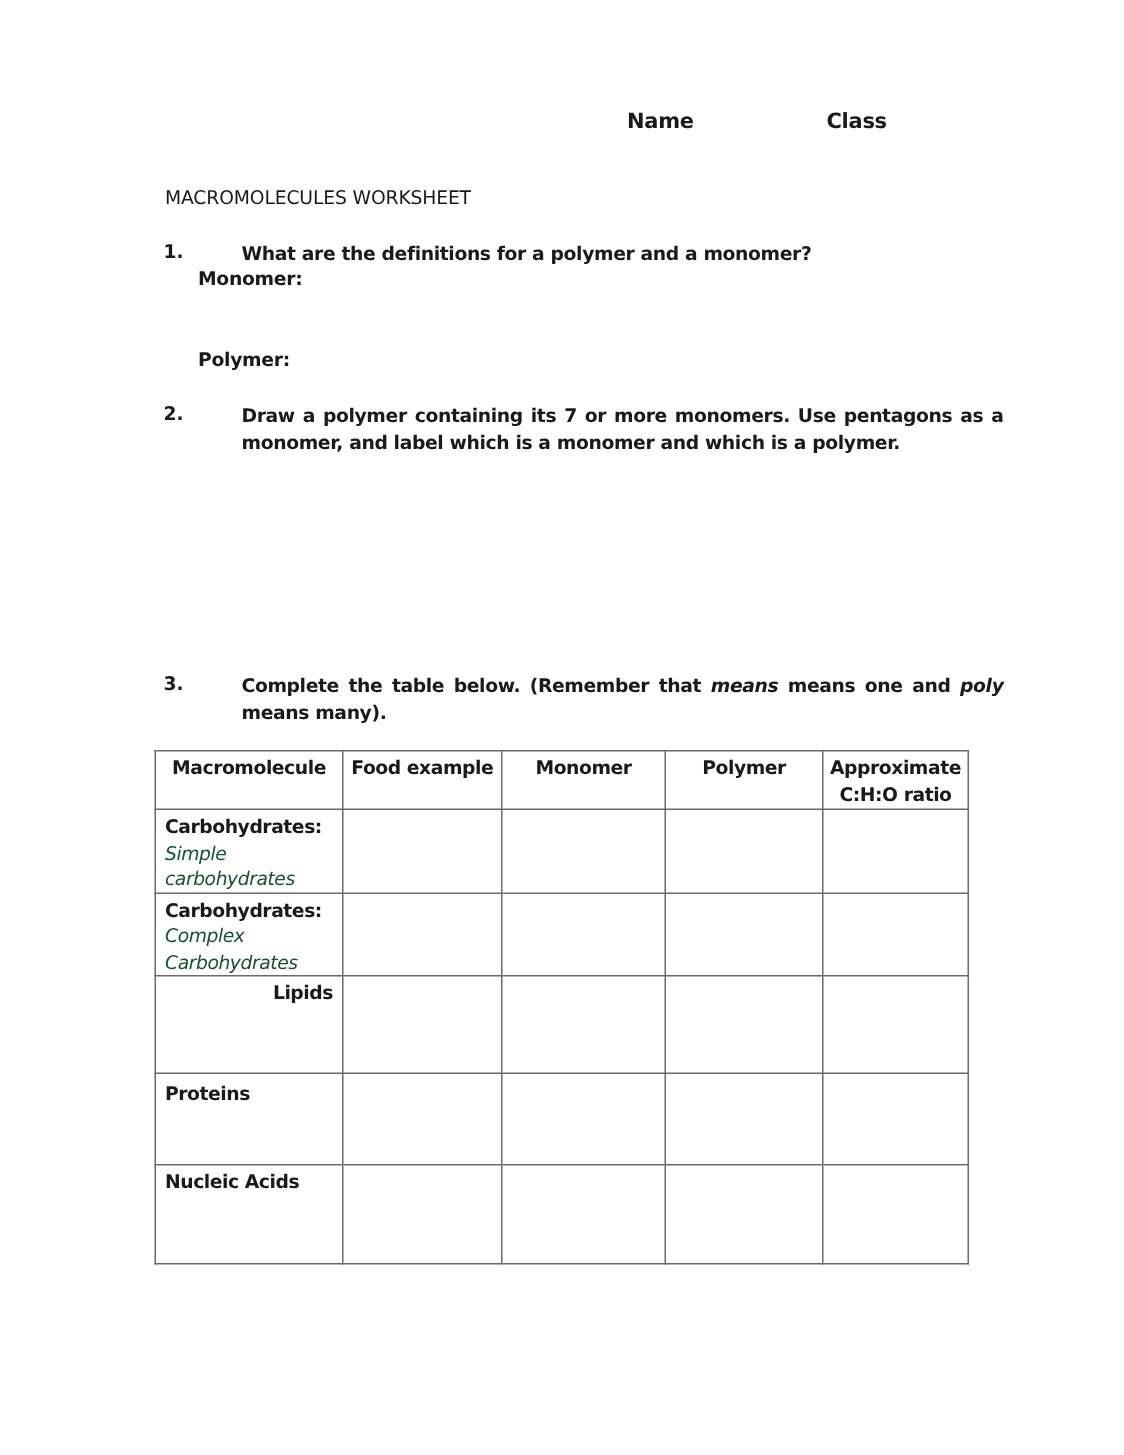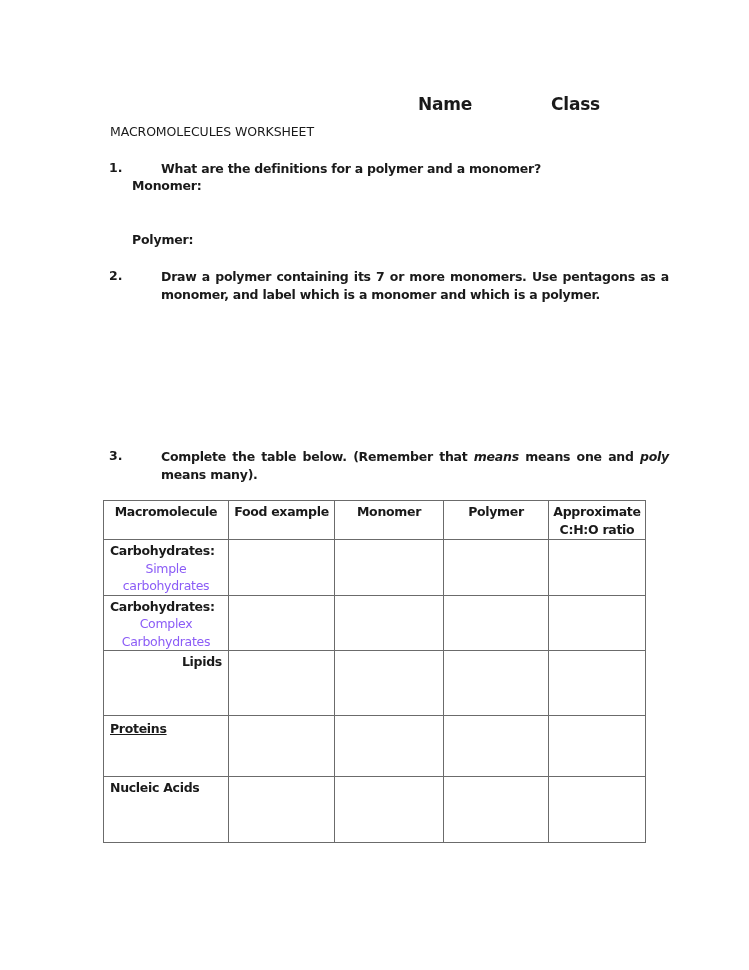--- a/index.html
+++ b/index.html
@@ -11,22 +11,22 @@
       width: 749px;
       height: 970px;
       position: relative;
       overflow: hidden;
       font-family: "DejaVu Sans", sans-serif;
       color: #1a1a1a;
       font-size: 12.5px;
     }
     .abs { position: absolute; }
     .hdr-field {
-      top: 94px;
-      font-size: 17px;
+      top: 73px;
+      font-size: 14px;
       font-weight: bold;
       letter-spacing: -0.2px;
     }
     .title {
       left: 110px;
       top: 124px;
       font-size: 12.5px;
       letter-spacing: -0.1px;
     }
     .qnum {
@@ -72,21 +72,21 @@
       padding-top: 2px;
       letter-spacing: -0.3px;
     }
     table.grid td.rowlabel {
       padding: 2px 6px 0 6px;
       line-height: 17.5px;
       letter-spacing: -0.3px;
       margin-top: 44px;
     }
     .rl-main { font-weight: bold; display: block; }
-    .rl-sub { display: block; color: #8b5cf6; text-align: center; }
+    .rl-sub { font-style: italic; display: block; color: #14532d; }
     .blank { background: #fff; }
   </style>
 </head>
 <body>
 
 <div class="abs hdr-field" style="left:418px;">Name</div>
 <div class="abs hdr-field" style="left:551px;">Class</div>
 
 <div class="abs title">MACROMOLECULES WORKSHEET</div>
 
@@ -141,21 +141,21 @@
     </tr>
     <tr style="height:65px;text-align:right;">
       <td class="rowlabel">
         <span class="rl-main">Lipids</span>
       </td>
       <td class="blank"></td>
       <td class="blank"></td>
       <td class="blank"></td>
       <td class="blank"></td>
     </tr>
-    <tr style="height:61px;text-decoration:underline;">
+    <tr style="height:61px;">
       <td class="rowlabel" style="padding-top:4px;">
         <span class="rl-main">Proteins</span>
       </td>
       <td class="blank"></td>
       <td class="blank"></td>
       <td class="blank"></td>
       <td class="blank"></td>
     </tr>
     <tr style="height:66px;">
       <td class="rowlabel">

